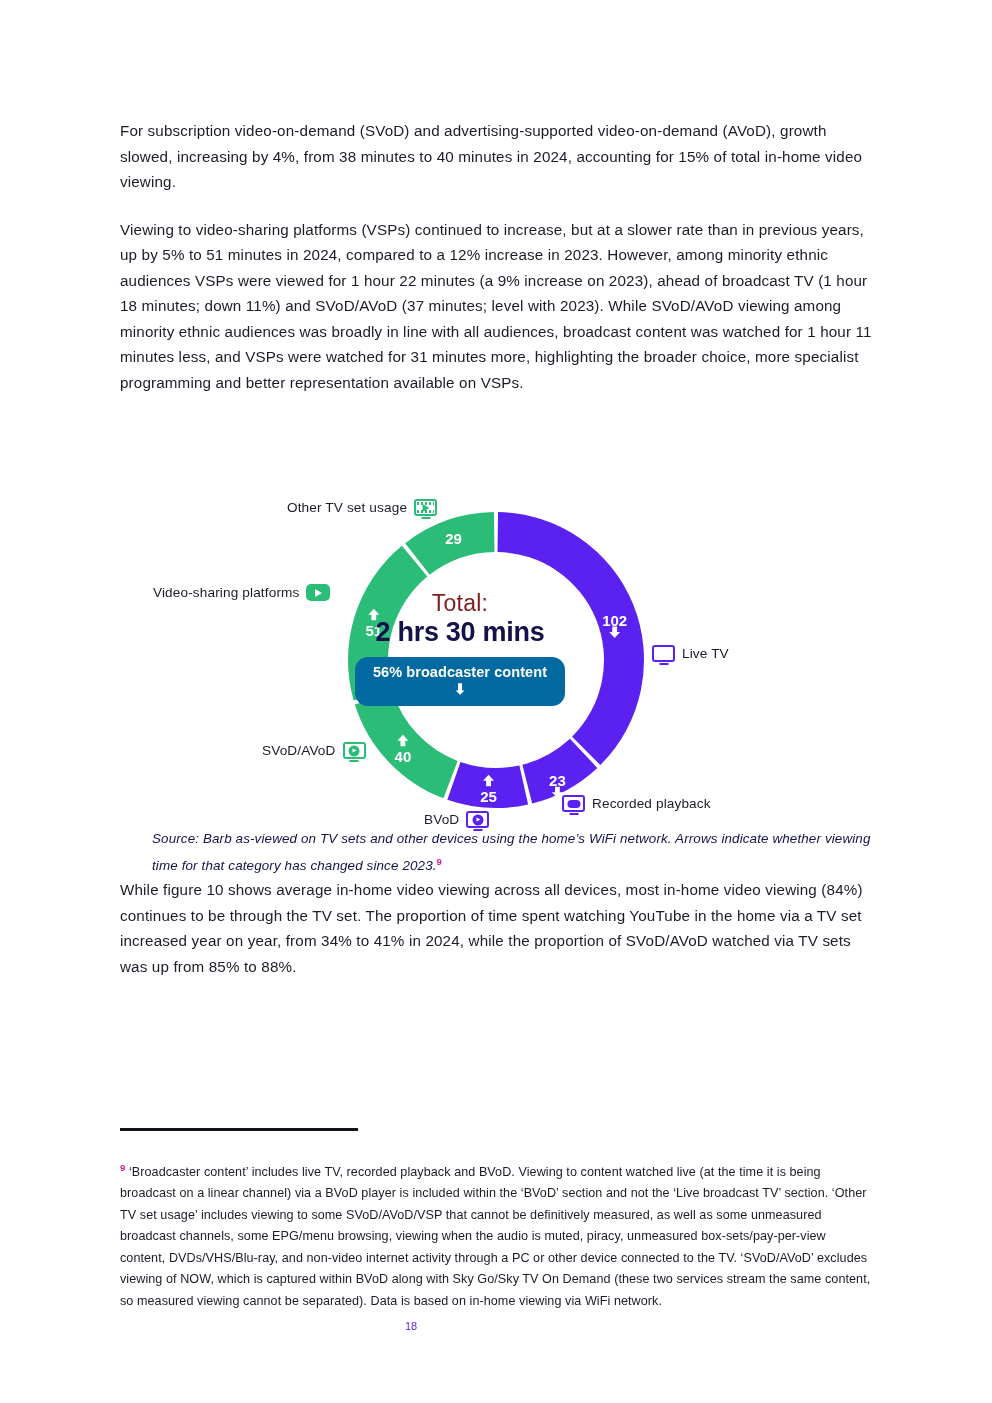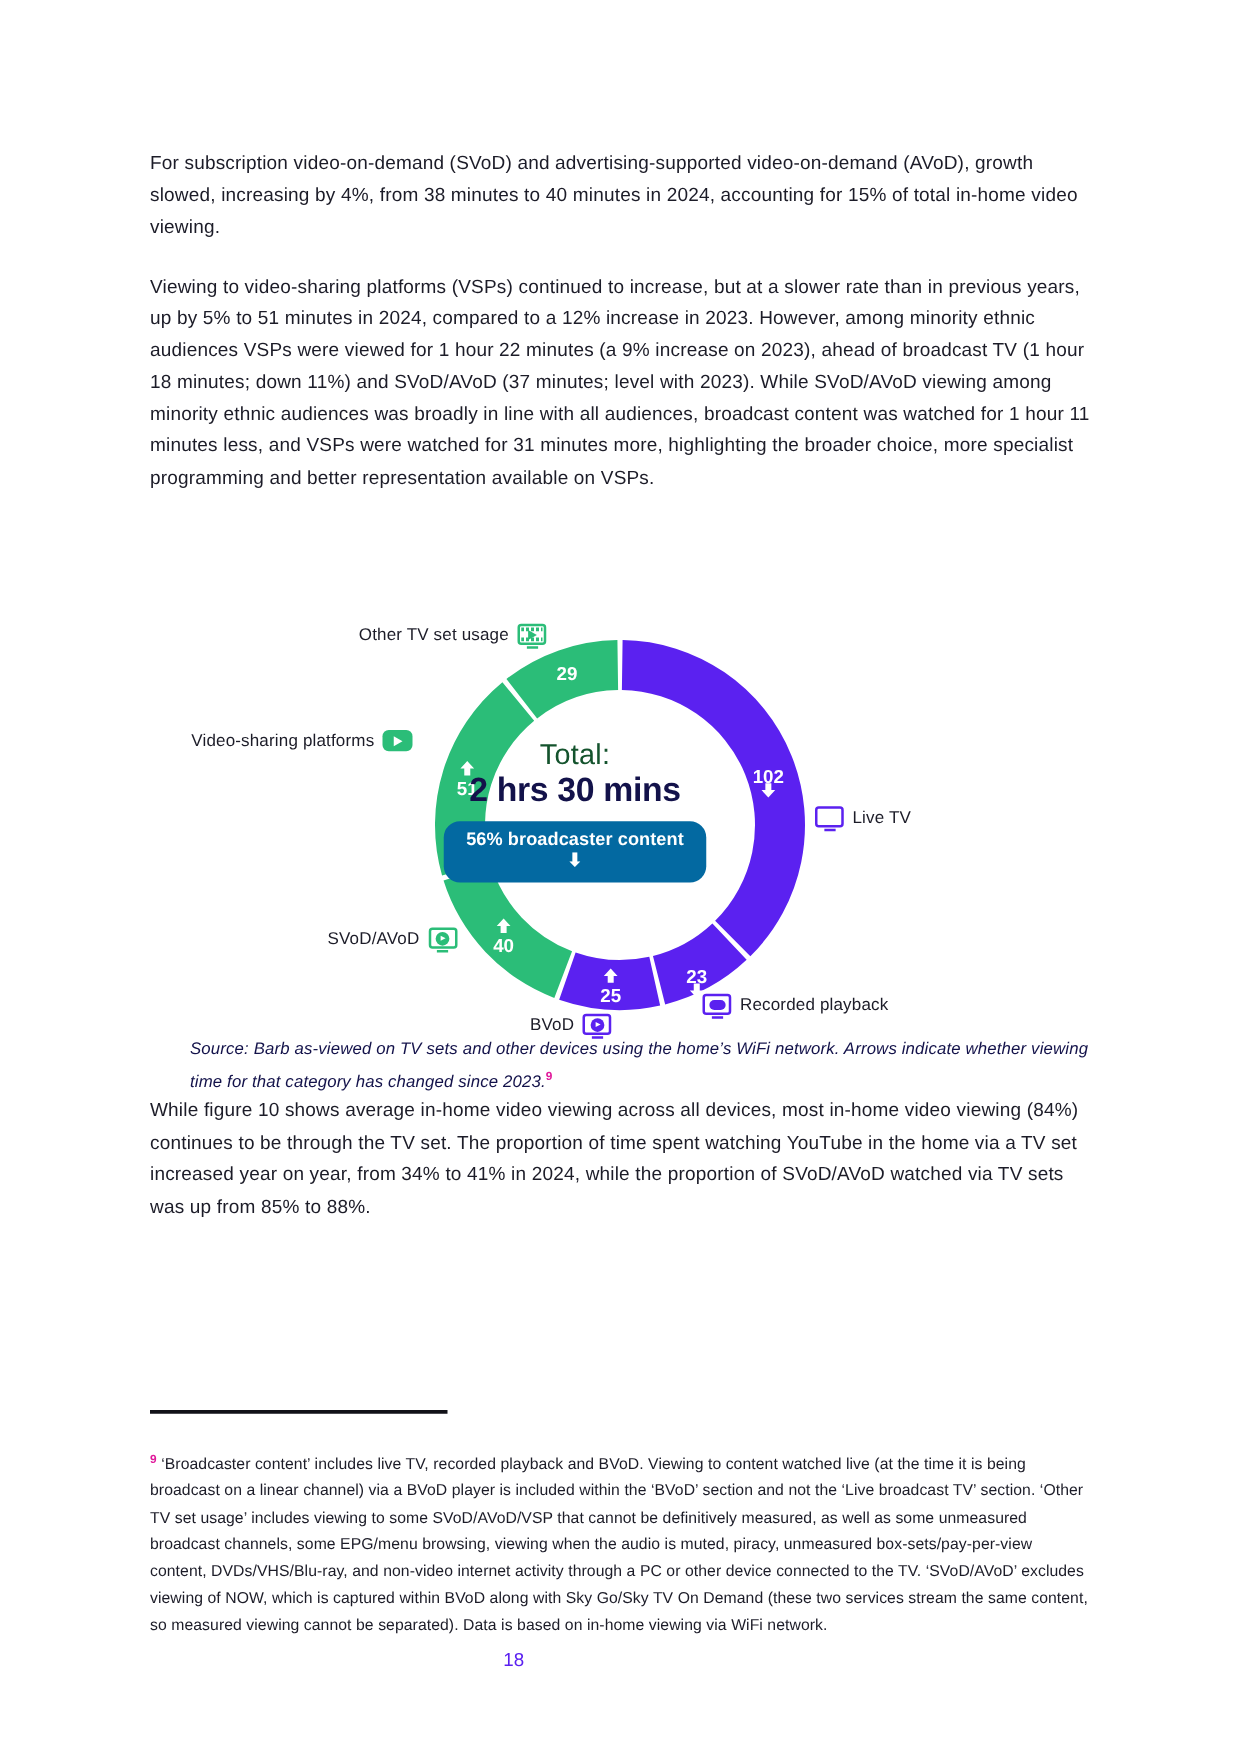--- a/index.html
+++ b/index.html
@@ -63,21 +63,21 @@
 
   .donut-center {
     position: absolute;
     left: 355px;
     top: 590px;
     width: 210px;
     text-align: center;
   }
   .total-word {
     font-size: 23px;
-    color: #14532d;
+    color: #7f1d1d;
     line-height: 26px;
     letter-spacing: 0.01em;
   }
   .total-value {
     font-size: 27px;
     font-weight: bold;
     color: #13124a;
     line-height: 32px;
     letter-spacing: -0.01em;
   }
@@ -250,21 +250,21 @@
     color: #1c1c28;
     letter-spacing: 0.005em;
     margin: 0;
   }
 
   .page-num {
     position: absolute;
     left: 0; right: 0;
     top: 1320px;
     text-align: center;
-    font-size: 15px;
+    font-size: 11px;
     color: #5b21f0;
     font-weight: 500;
   }
 </style>
 </head>
 <body>
 
 <div class="page">
 
   <div class="content">

